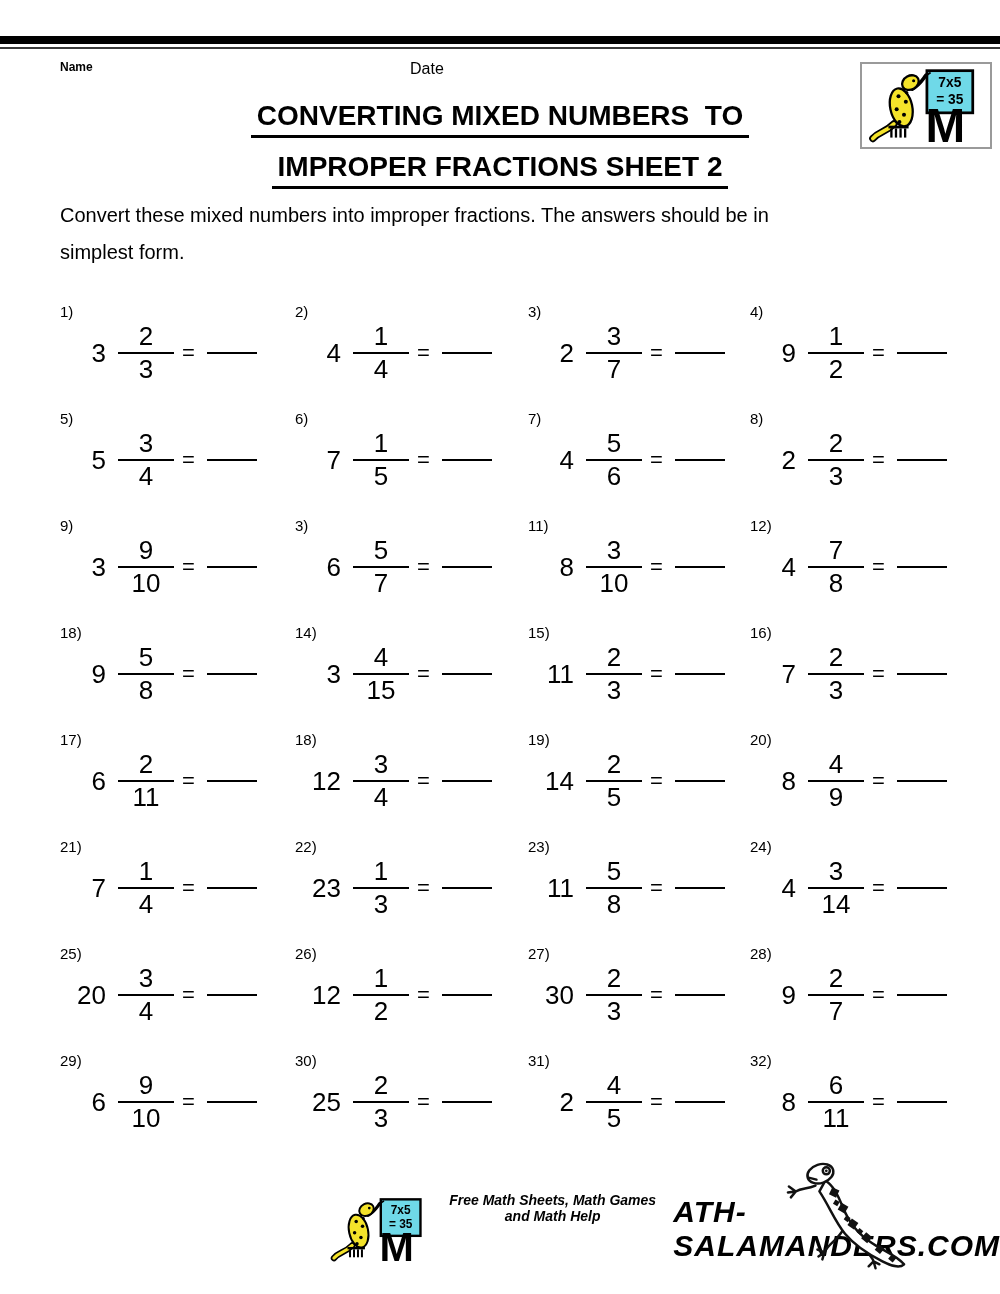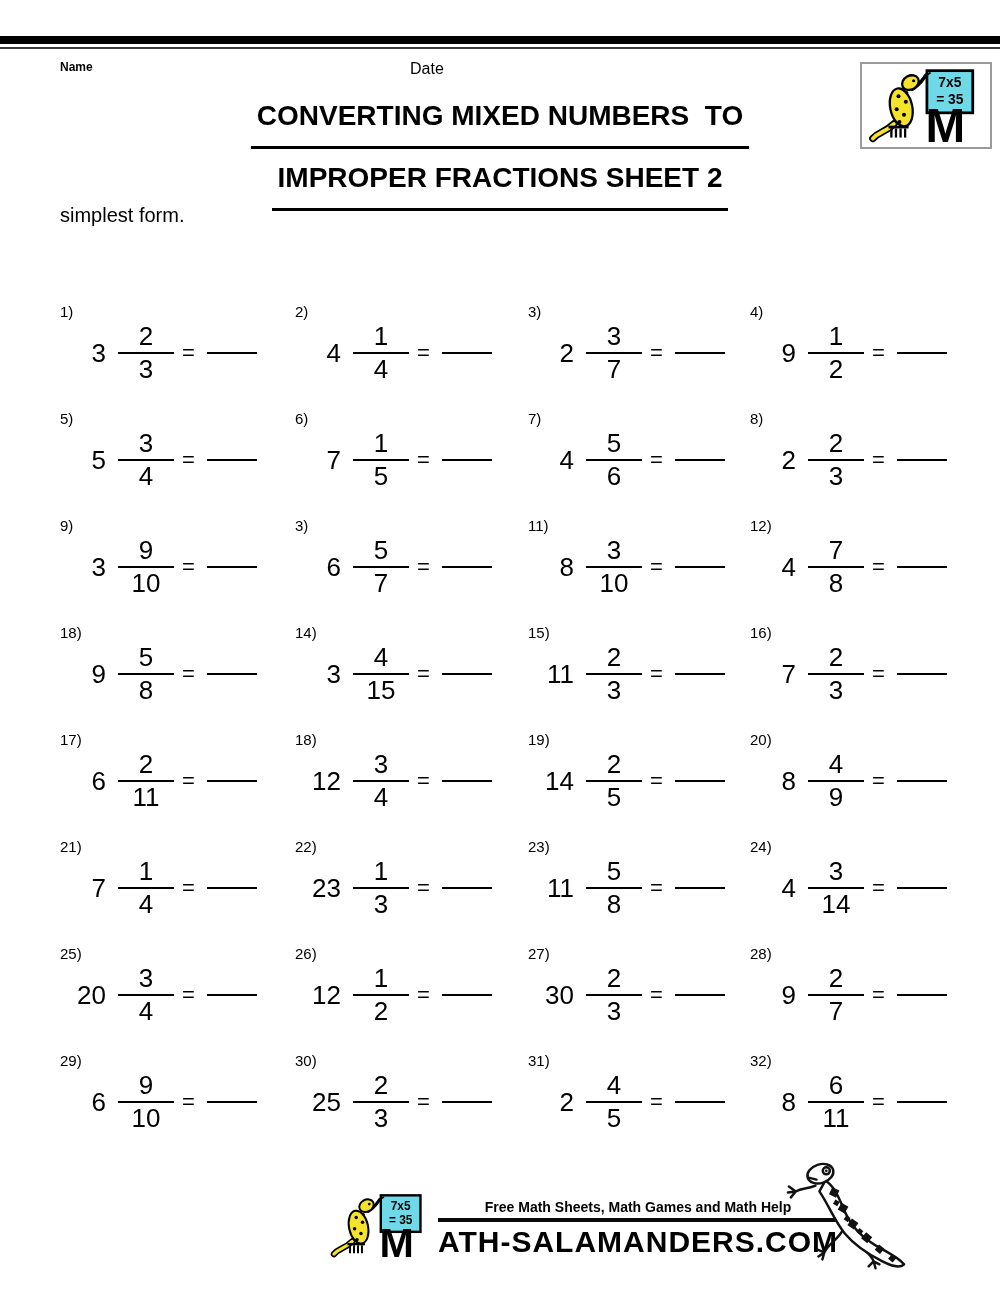--- a/index.html
+++ b/index.html
@@ -20,21 +20,21 @@
     position:absolute; left:860px; top:62px; width:128px; height:83px;
     border:2px solid #9a9a9a; background:#fff;
     display:flex; align-items:center; justify-content:center;
   }
   .logo-box svg { width:116px; height:77px; }
 
   .title-wrap { position:absolute; left:0; top:100px; width:1000px; text-align:center; }
   .title-row  { margin-bottom:13px; }
   .title-line {
     display:inline-block; font-size:28px; font-weight:bold; letter-spacing:0px;
-    border-bottom:3px solid #000; padding:0 6px 14px; white-space:pre;
+    border-bottom:3px solid #000; padding:0 6px 3px; white-space:pre;
   }
 
   .instructions { position:absolute; left:60px; top:197px; width:880px; font-size:20px; line-height:37px; }
 
   .grid {
     position:absolute; left:40px; top:297px; width:930px;
     display:grid;
     grid-template-columns:235px 233px 222px 240px;
     grid-auto-rows:107px;
   }
@@ -43,21 +43,21 @@
   .expr   { display:flex; align-items:center; margin-top:0; }
   .whole  { width:46px; text-align:right; font-size:26px; }
   .frac   { display:inline-flex; flex-direction:column; align-items:center; min-width:56px; margin-left:12px; }
   .frac .num, .frac .den { font-size:26px; line-height:31px; padding:0 8px; }
   .fbar   { align-self:stretch; height:2px; background:#000; }
   .eq     { font-size:22px; margin-left:8px; }
   .blank  { width:50px; height:2px; background:#000; margin-left:12px; align-self:center; }
 
   .footer { position:absolute; left:330px; top:1192px; display:flex; align-items:flex-end; }
   .footer-logo { width:100px; height:67px; flex:none; }
-  .footer-text { display:flex; flex-direction:column; margin-left:8px; padding-bottom:0; }
+  .footer-text { display:flex; flex-direction:row; margin-left:2px; padding-bottom:0;font-style:italic; }
   .tagline { font-size:14px; font-weight:bold; text-align:center; padding:0 8px 3px; }
   .footer-rule { height:4px; background:#0a0a0a; }
   .site { font-size:30px; font-weight:bold; letter-spacing:1px; margin-top:3px; font-family:"Liberation Sans", sans-serif; }
 
   .gecko { position:absolute; left:782px; top:1158px; width:128px; height:122px; }
 
   .defs-holder { position:absolute; width:0; height:0; overflow:hidden; }
 </style>
 </head>
 <body>
@@ -105,20 +105,21 @@
     <use href="#salamander-logo"></use>
   </svg>
 </div>
 
 <div class="title-wrap">
   <div class="title-row"><span class="title-line">CONVERTING MIXED NUMBERS  TO</span></div>
   <div class="title-row"><span class="title-line">IMPROPER FRACTIONS SHEET 2</span></div>
 </div>
 
 <div class="instructions">
+  <div>Convert these mixed numbers into improper fractions. The answers should be in</div>
   <div>simplest form.</div>
 </div>
 
 <div class="grid">
   <div class="problem">
     <div class="pnum">1)</div>
     <div class="expr">
       <span class="whole">3</span>
       <span class="frac">
         <span class="num">2</span>

